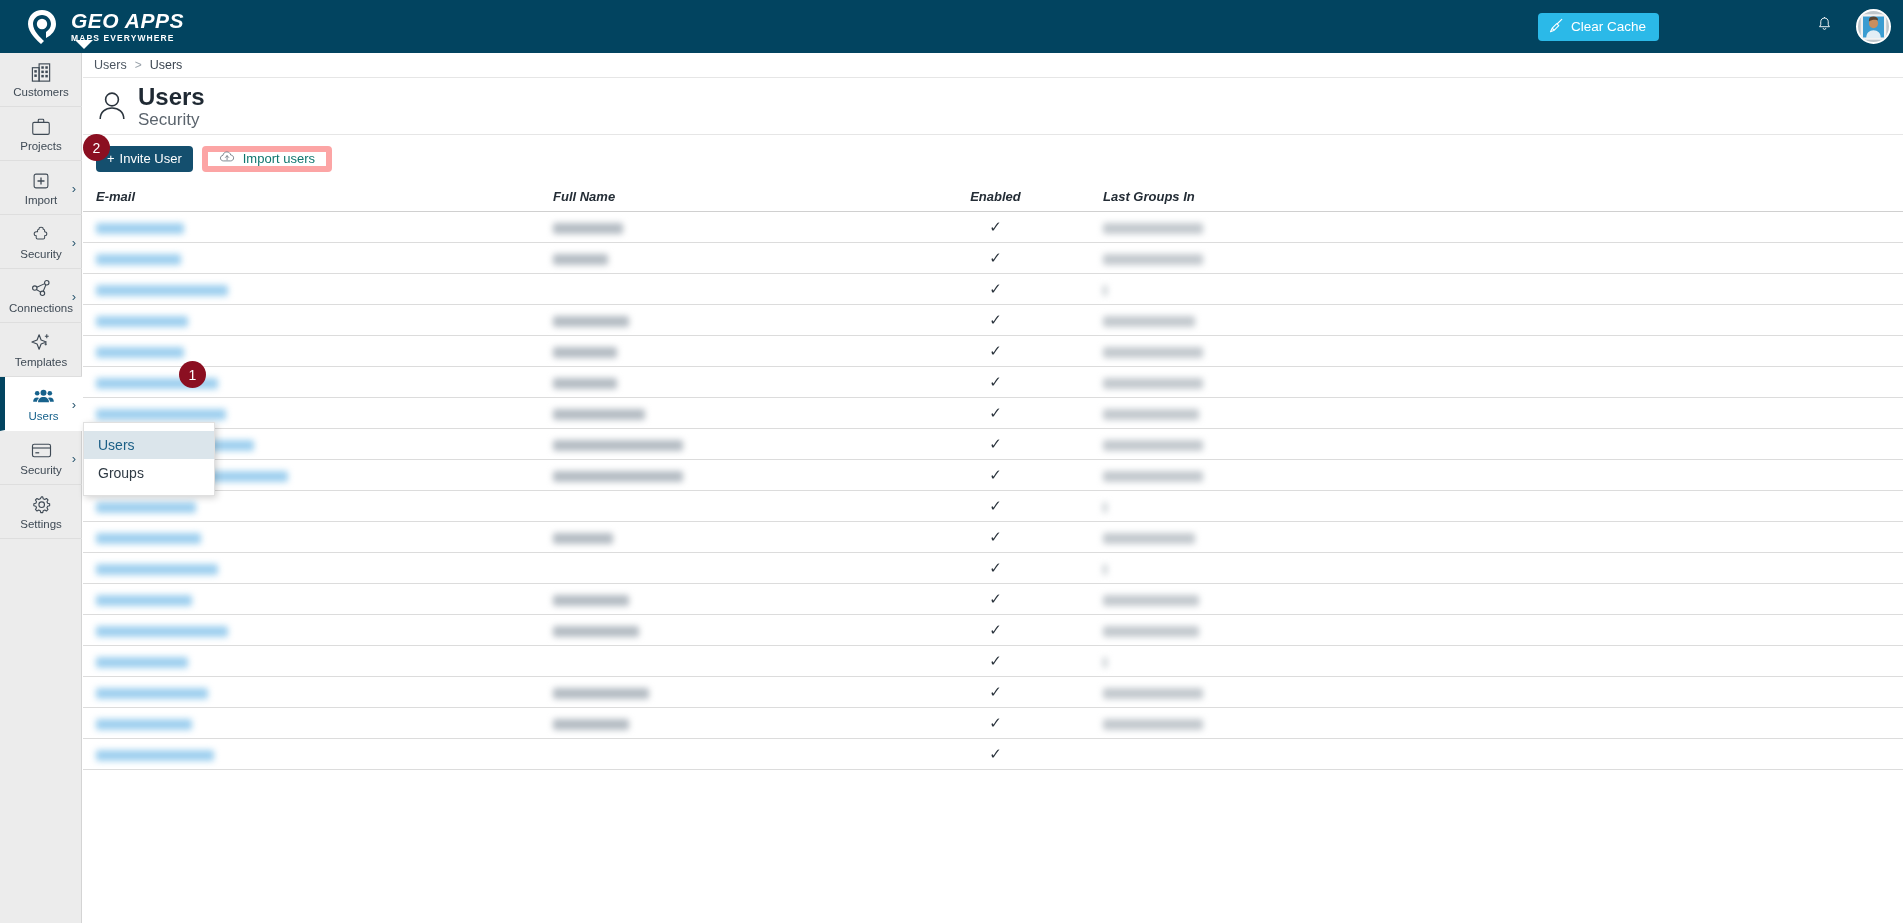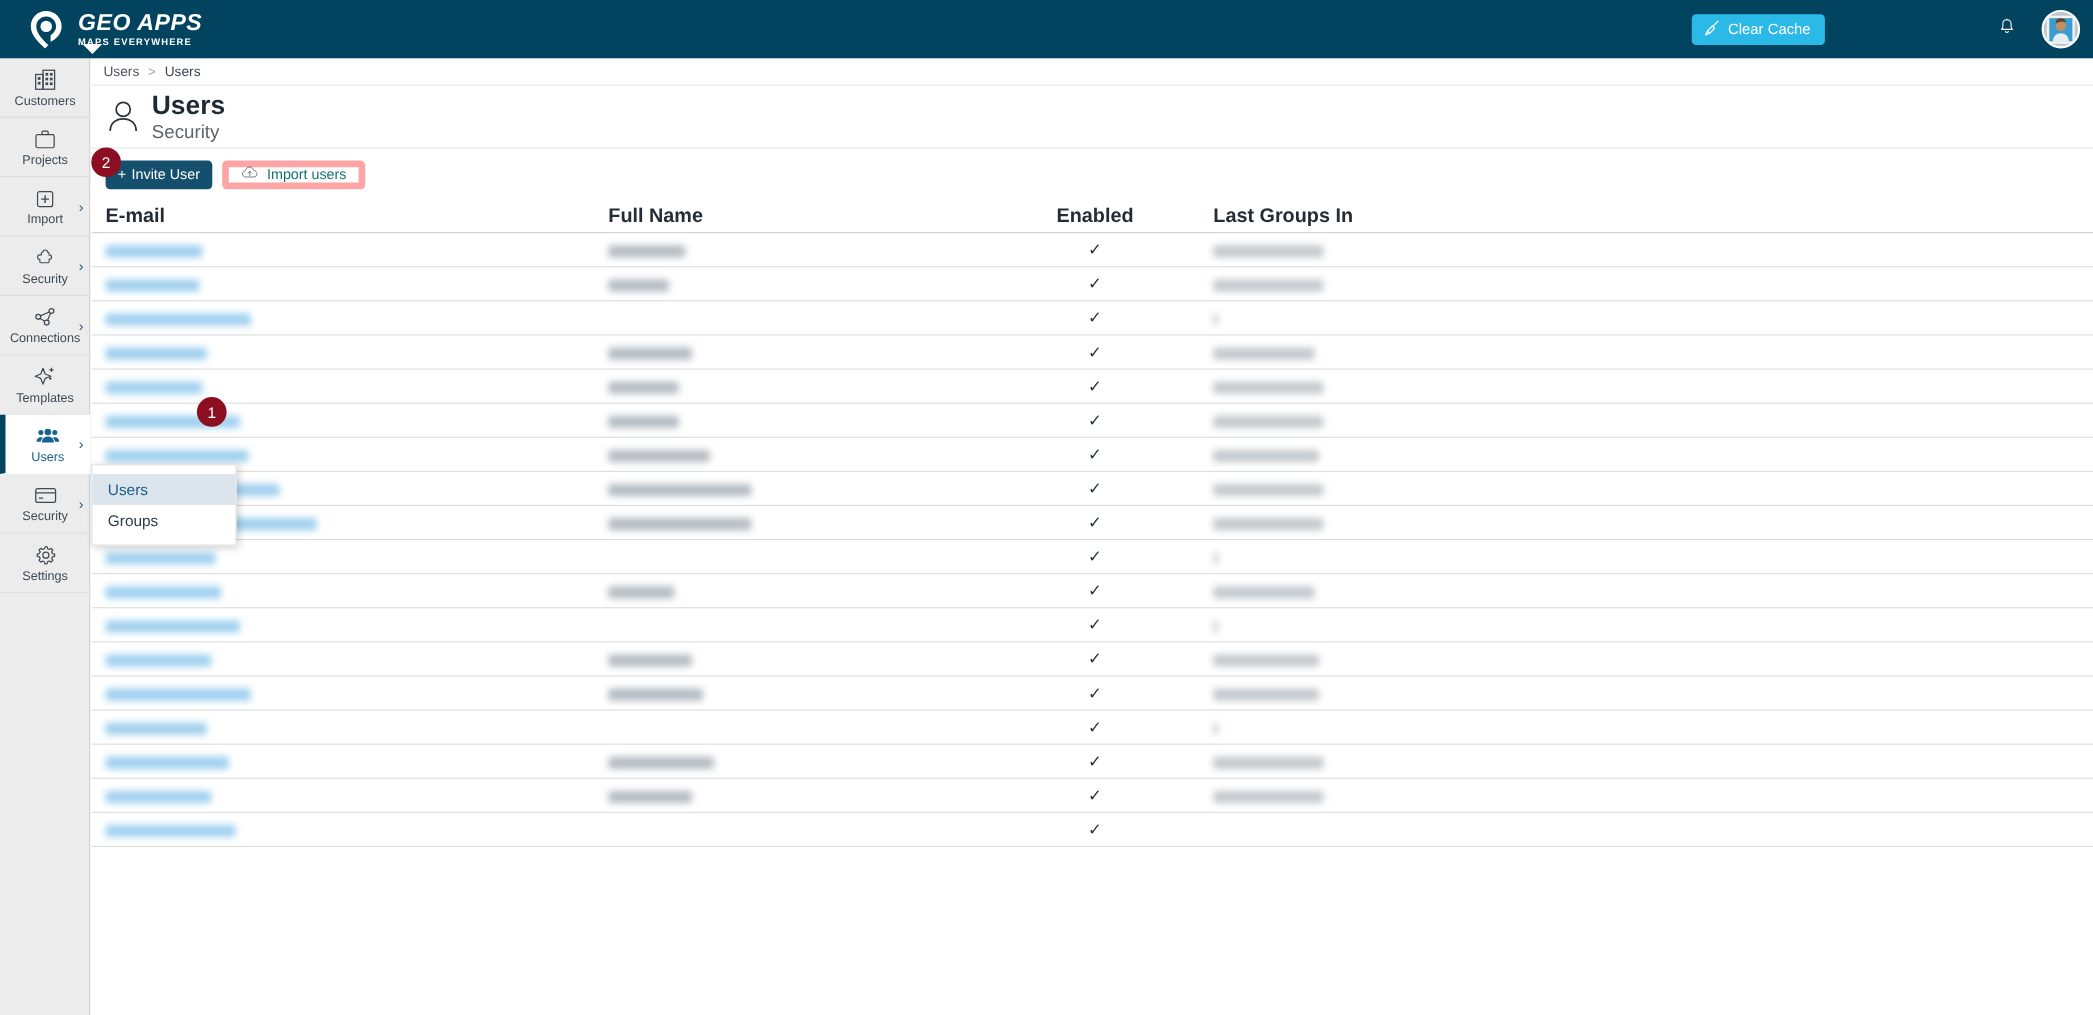--- a/index.html
+++ b/index.html
@@ -248,23 +248,24 @@
     display: flex;
     align-items: center;
     height: 31px;
     border-bottom: 1px solid #dcdcdc;
   }
   .thead {
     height: 30px;
     border-bottom: 1px solid #d0d0d0;
   }
   .th {
-    font-size: 18px;
+    font-size: 13px;
     font-weight: bold;
     color: #242d36;
+    font-style: italic;
   }
   .td { font-size: 13px; }
   .c-email  { width: 470px; padding-left: 13px; }
   .c-name   { width: 335px; }
   .c-enabled{ width: 215px; text-align: center; }
   .c-last   { width: 400px; }
   .c-rest   { flex: 1; }
   .check-mark {
     display: inline-block;
     color: #2b343d;

